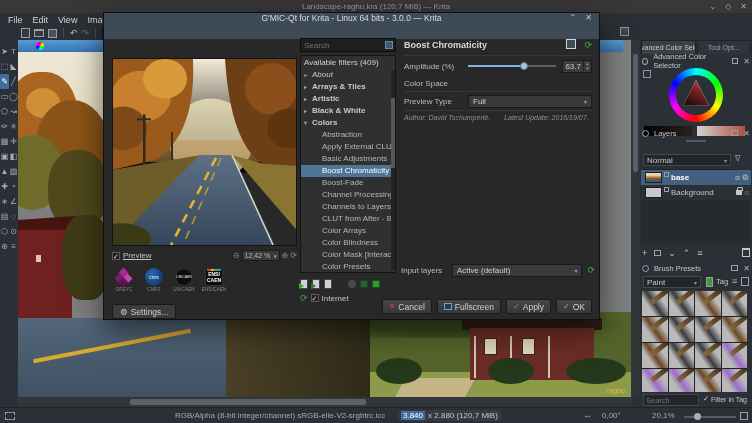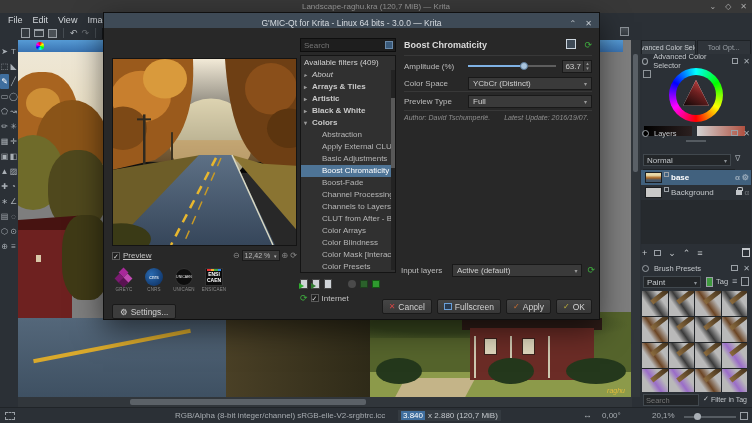--- a/index.html
+++ b/index.html
@@ -155,22 +155,22 @@
 .lr { left:583px; top:2px; font-size:9px; }
 .angle { left:602px; }
 .zoomval { left:652px; }
 .zslider { left:684px; top:8px; width:52px; height:2px; background:#565c62; }
 .zslider .zthumb { position:absolute; left:10px; top:-3px; width:7px; height:7px; border-radius:50%; background:#aab0b6; }
 .fitico { left:740px; top:4px; width:8px; height:8px; border:1px solid #9aa0a6; }
 
 
 .dlg { position:absolute; left:103px; top:12px; width:497px; height:308px; background:#282828;
   border:1px solid #101010; box-shadow:0 10px 28px rgba(0,0,0,.55); z-index:50; font-size:8px; color:#c4c4c4; }
-.dtitle { height:15px; background:#3e4a56; color:#d6dbe0; font-size:8.5px; display:flex;
-  align-items:flex-end; justify-content:center; position:relative; }
+.dtitle { height:26px; background:#3e4a56; color:#d6dbe0; font-size:8.5px; display:flex;
+  align-items:flex-start; justify-content:center; position:relative; }
 .dtitle .wc { position:absolute; right:7px; display:flex; gap:9px; font-size:8px; color:#c2c8ce; }
 .dbody { position:absolute; top:15px; left:0; right:0; bottom:0; }
 
 .pimg { position:absolute; left:8px; top:30px; width:185px; height:188px; border:1px solid #141414; }
 .pimg svg { display:block; width:100%; height:100%; }
 .prow { position:absolute; left:8px; top:221px; width:185px; height:13px; display:flex; align-items:center; gap:3px; }
 .cb { width:8px; height:8px; background:#1f1f1f; border:1px solid #5a5a5a; font-size:7px; line-height:7px;
   color:#d8d8d8; text-align:center; }
 .zctrl { margin-left:auto; display:flex; align-items:center; gap:2px; color:#8f8f8f; }
 .zcombo { width:38px; height:11px; background:#3a3a3a; border:1px solid #1a1a1a; display:flex;
@@ -649,24 +649,20 @@
           <span class="v">63.7</span>
           <span class="ar">
               <span>▴</span>
               <span>▾</span>
             </span>
         </span>
       </div>
 
       <div class="prow2" style="top:48px">
         <span class="plabel">Color Space</span>
-        <span class="combo">
-          <span>YCbCr (Distinct)</span>
-          <span class="arr">▾</span>
-        </span>
       </div>
 
       <div class="psep" style="top:63px"></div>
       <div class="prow2" style="top:66px">
         <span class="plabel">Preview Type</span>
         <span class="combo">
           <span>Full</span>
           <span class="arr">▾</span>
         </span>
       </div>

